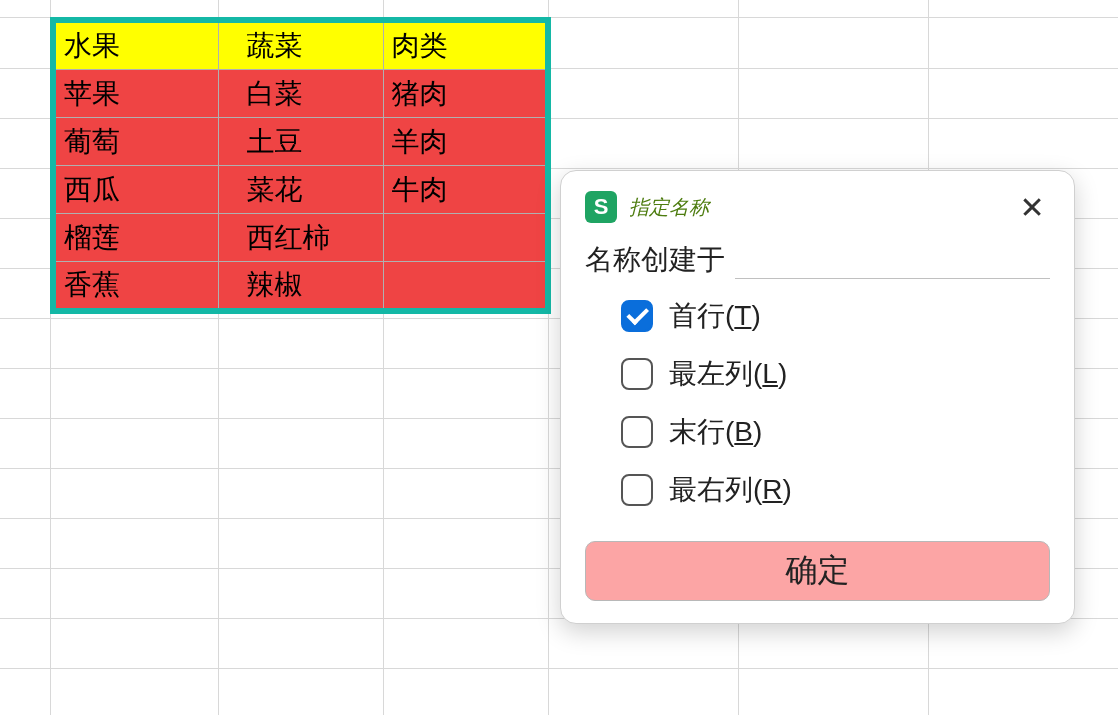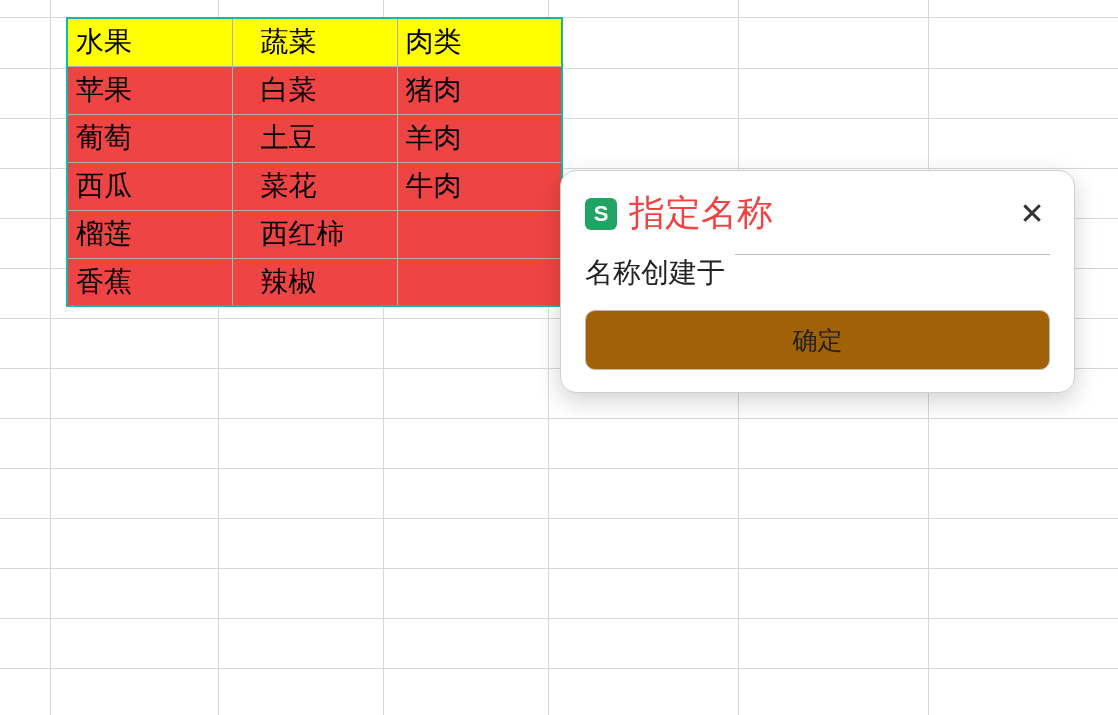--- a/index.html
+++ b/index.html
@@ -25,23 +25,22 @@
     .grid-bg .hline, .grid-bg .vline {
       position: absolute;
       background: #d8d8d8;
     }
     .hline { height: 1px; width: 100%; left: 0; }
     .vline { width: 1px; height: 100%; top: 0; }
     .data-table {
       position: absolute;
       top: 17px;
       left: 50px;
-      border: 2px solid #14b8a6;
+      border: 6px solid #14b8a6;
       border-collapse: collapse;
-      margin-left: 16px;
     }
     .data-table td {
       border: 1px solid #b0b0b0;
       padding: 4px 10px 4px 8px;
       font-size: 28px;
       color: #000;
       text-align: left;
       vertical-align: middle;
       height: 48px;
       background: #ef4444;
@@ -77,38 +76,39 @@
       border-radius: 6px;
       display: flex;
       align-items: center;
       justify-content: center;
       color: #fff;
       font-weight: bold;
       font-size: 22px;
       font-family: Arial, sans-serif;
     }
     .dialog-title {
-      font-size: 36px;
-      color: #ef4444;
+      font-size: 20px;
+      color: #4d7c0f;
       flex: 1;
+      font-style: italic;
     }
     .close-btn {
       width: 36px;
       height: 36px;
       display: flex;
       align-items: center;
       justify-content: center;
       cursor: pointer;
       font-size: 30px;
       color: #333;
       border-radius: 6px;
     }
     .fieldset-label {
       display: flex;
-      align-items: flex-start;
+      align-items: flex-end;
       gap: 10px;
       margin-bottom: 18px;
     }
     .fieldset-label span {
       font-size: 28px;
       color: #222;
     }
     .fieldset-line {
       flex: 1;
       height: 1px;
@@ -158,22 +158,22 @@
     }
     .button-row {
       display: flex;
       gap: 24px;
     }
     .dlg-button {
       flex: 1;
       height: 60px;
       border: 1.5px solid #b8b8b8;
       border-radius: 10px;
-      background: #a16207;
-      font-size: 25px;
+      background: #fca5a5;
+      font-size: 32px;
       color: #222;
       display: flex;
       align-items: center;
       justify-content: center;
       cursor: pointer;
     }
   </style>
 </head>
 <body>
 
@@ -245,17 +245,35 @@
     <div class="close-btn">
       <span>✕</span>
     </div>
   </div>
 
   <div class="fieldset-label">
     <span>名称创建于</span>
     <div class="fieldset-line"></div>
   </div>
 
+  <div class="options">
+    <div class="checkbox-row">
+      <div class="checkbox checked"></div>
+      <span class="checkbox-label">首行(<u>T</u>)</span>
+    </div>
+    <div class="checkbox-row">
+      <div class="checkbox"></div>
+      <span class="checkbox-label">最左列(<u>L</u>)</span>
+    </div>
+    <div class="checkbox-row">
+      <div class="checkbox"></div>
+      <span class="checkbox-label">末行(<u>B</u>)</span>
+    </div>
+    <div class="checkbox-row">
+      <div class="checkbox"></div>
+      <span class="checkbox-label">最右列(<u>R</u>)</span>
+    </div>
+  </div>
 
   <div class="button-row">
     <div class="dlg-button">确定</div>
   </div>
 </div>
 
 </body></html>

